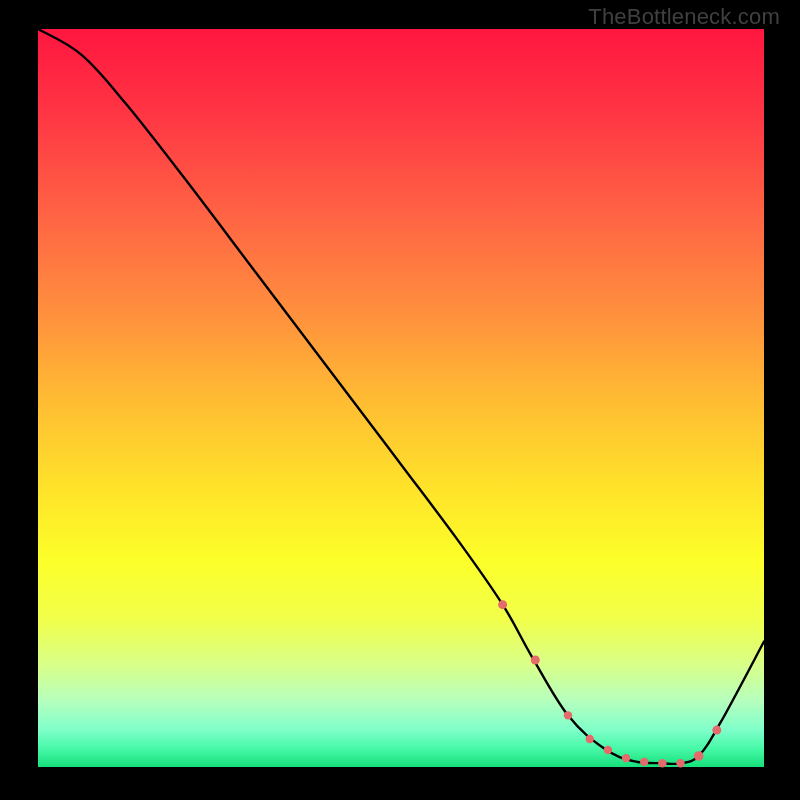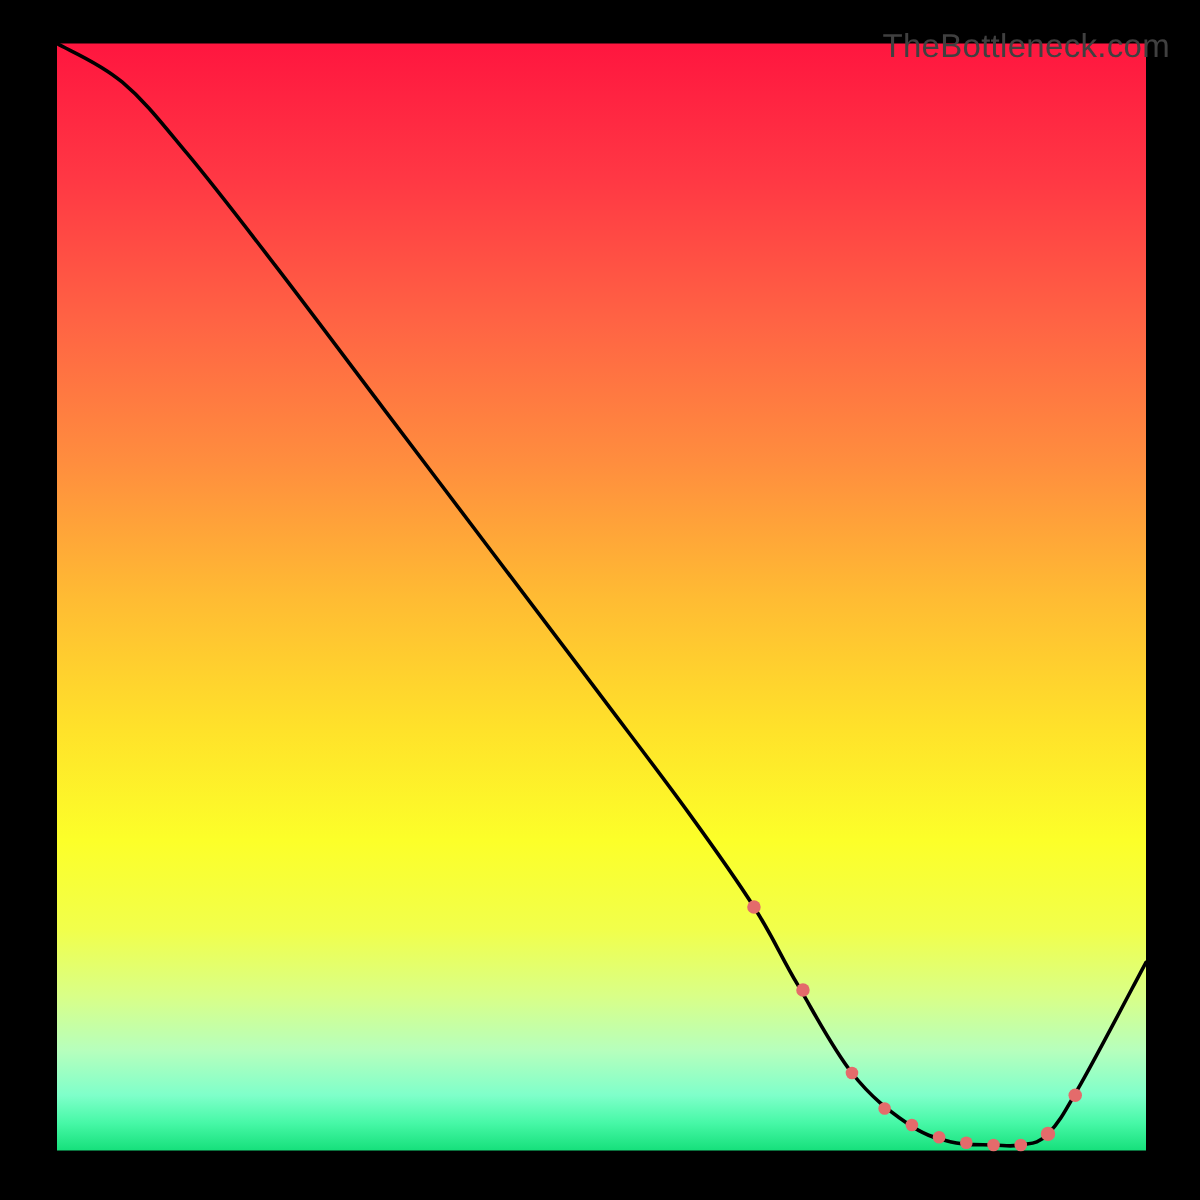--- a/index.html
+++ b/index.html
@@ -11,21 +11,21 @@
     overflow: hidden;
     font-family: Arial, Helvetica, sans-serif;
   }
   .canvas-wrap {
     position: relative;
     width: 800px;
     height: 800px;
   }
   .watermark {
     position: absolute;
-    top: 18px;
+    top: 4px;
     right: 20px;
     color: #404040;
     font-size: 22px;
     font-weight: 500;
     letter-spacing: 0.2px;
     user-select: none;
   }
   svg {
     display: block;
   }

